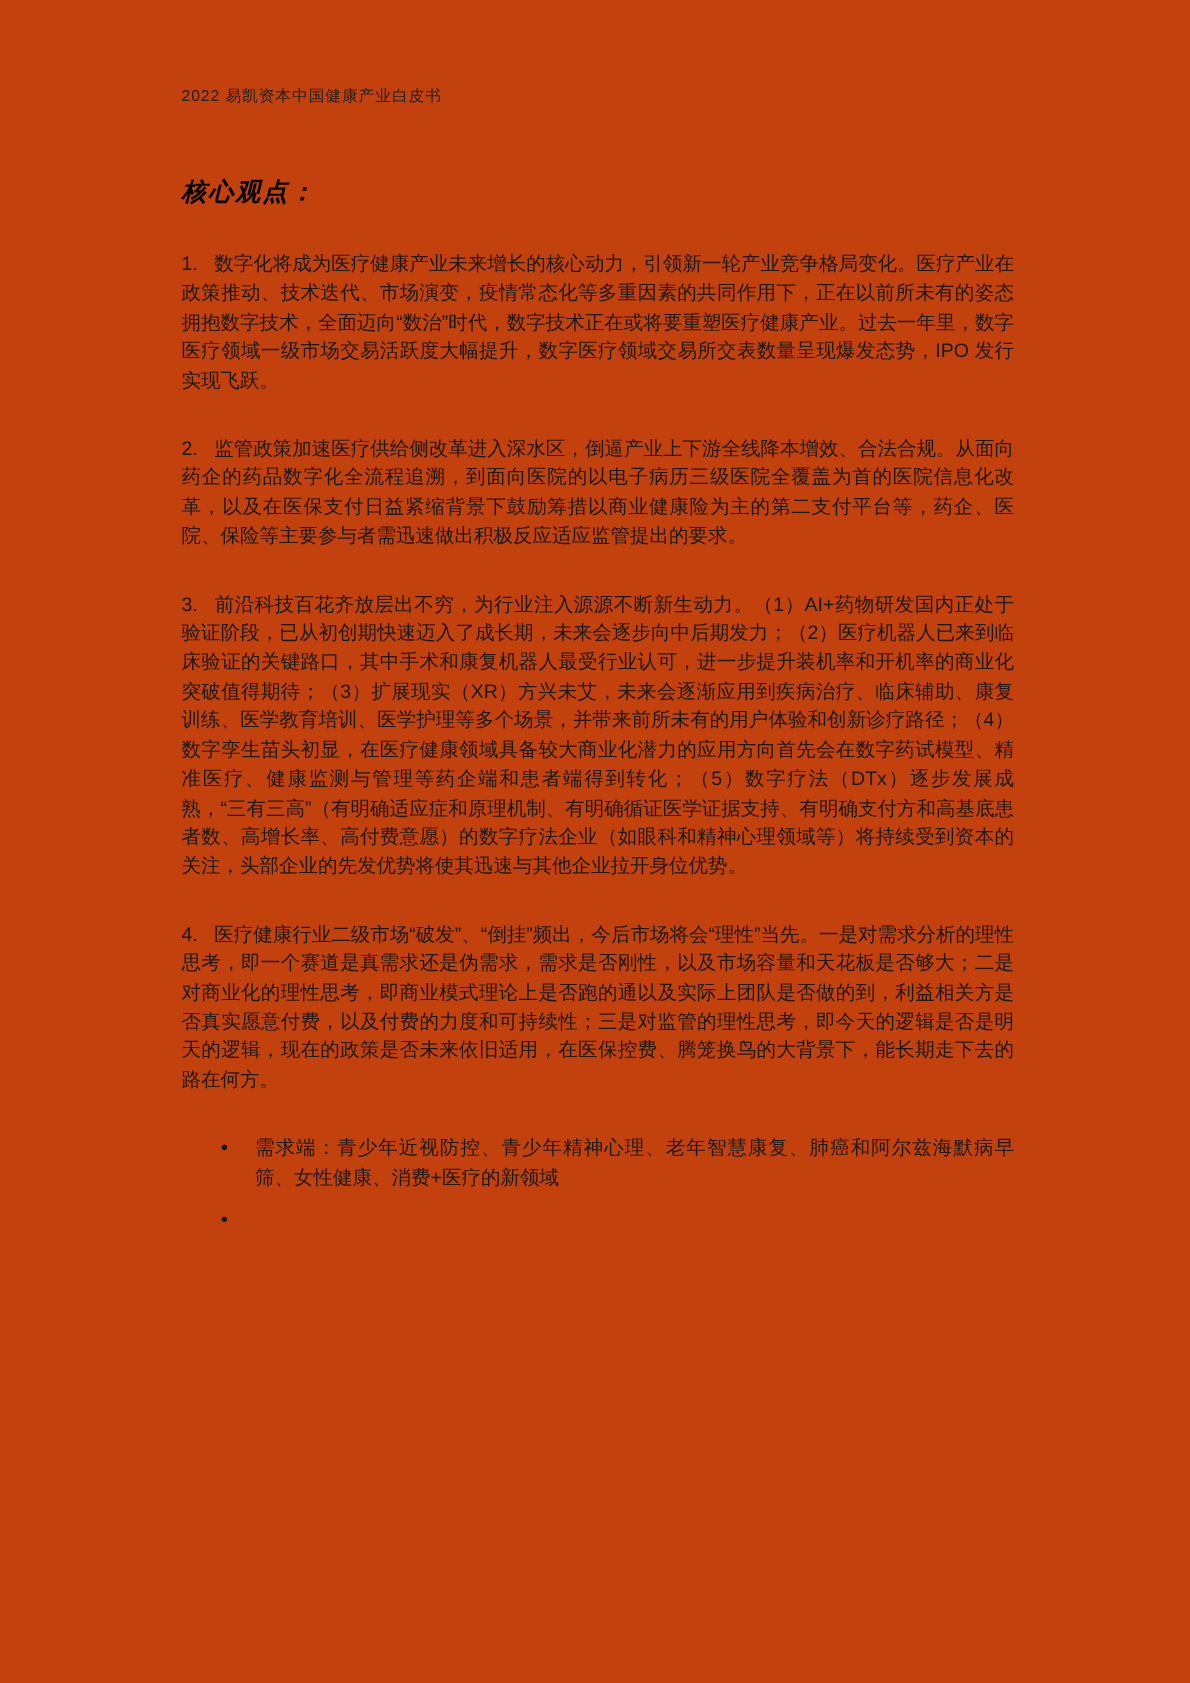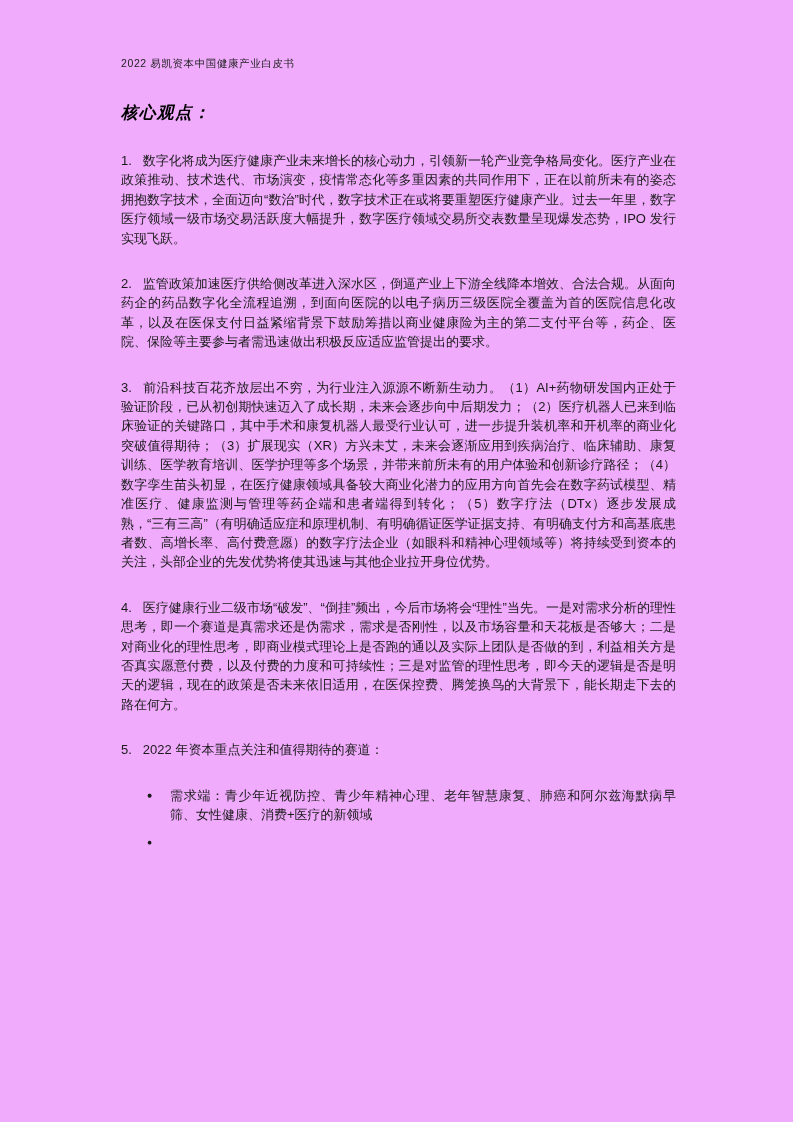--- a/index.html
+++ b/index.html
@@ -10,30 +10,30 @@
     width: 793px;
     height: 1122px;
     font-family: "Liberation Sans", "DejaVu Sans", sans-serif;
     color: #1a1a1a;
     overflow: hidden;
   }
   .page {
     position: relative;
     width: 793px;
     height: 1122px;
-    background: #f0abfc;
+    background: #c2410c;
     padding: 57px 117px 40px 121px;
   }
   .doc-header {
     font-size: 10.5px;
     letter-spacing: 0.6px;
     color: #222222;
   }
   .doc-title {
-    margin-top: 31px;
+    margin-top: 46px;
     font-size: 16.5px;
     font-weight: bold;
     font-style: italic;
     letter-spacing: 1.5px;
     color: #000000;
   }
   .content {
     margin-top: 27px;
   }
   p.para {
@@ -89,23 +89,20 @@
     </p>
 
     <p class="para">
       <span class="num">3.</span><span>前沿科技百花齐放层出不穷，为行业注入源源不断新生动力。（1）AI+药物研发国内正处于验证阶段，已从初创期快速迈入了成长期，未来会逐步向中后期发力；（2）医疗机器人已来到临床验证的关键路口，其中手术和康复机器人最受行业认可，进一步提升装机率和开机率的商业化突破值得期待；（3）扩展现实（XR）方兴未艾，未来会逐渐应用到疾病治疗、临床辅助、康复训练、医学教育培训、医学护理等多个场景，并带来前所未有的用户体验和创新诊疗路径；（4）数字孪生苗头初显，在医疗健康领域具备较大商业化潜力的应用方向首先会在数字药试模型、精准医疗、健康监测与管理等药企端和患者端得到转化；（5）数字疗法（DTx）逐步发展成熟，“三有三高”（有明确适应症和原理机制、有明确循证医学证据支持、有明确支付方和高基底患者数、高增长率、高付费意愿）的数字疗法企业（如眼科和精神心理领域等）将持续受到资本的关注，头部企业的先发优势将使其迅速与其他企业拉开身位优势。</span>
     </p>
 
     <p class="para">
       <span class="num">4.</span><span>医疗健康行业二级市场“破发”、“倒挂”频出，今后市场将会“理性”当先。一是对需求分析的理性思考，即一个赛道是真需求还是伪需求，需求是否刚性，以及市场容量和天花板是否够大；二是对商业化的理性思考，即商业模式理论上是否跑的通以及实际上团队是否做的到，利益相关方是否真实愿意付费，以及付费的力度和可持续性；三是对监管的理性思考，即今天的逻辑是否是明天的逻辑，现在的政策是否未来依旧适用，在医保控费、腾笼换鸟的大背景下，能长期走下去的路在何方。</span>
     </p>
 
-    <p class="para">
-      <span class="num">5.</span><span>2022 年资本重点关注和值得期待的赛道：</span>
-    </p>
 
     <ul class="bullets">
       <li>
         <span class="bullet">●</span>
       </li>
       <li>
         <span class="bullet">●</span><span>需求端：青少年近视防控、青少年精神心理、老年智慧康复、肺癌和阿尔兹海默病早筛、女性健康、消费+医疗的新领域</span>
       </li>
       <li>
         <span class="bullet">●</span>

